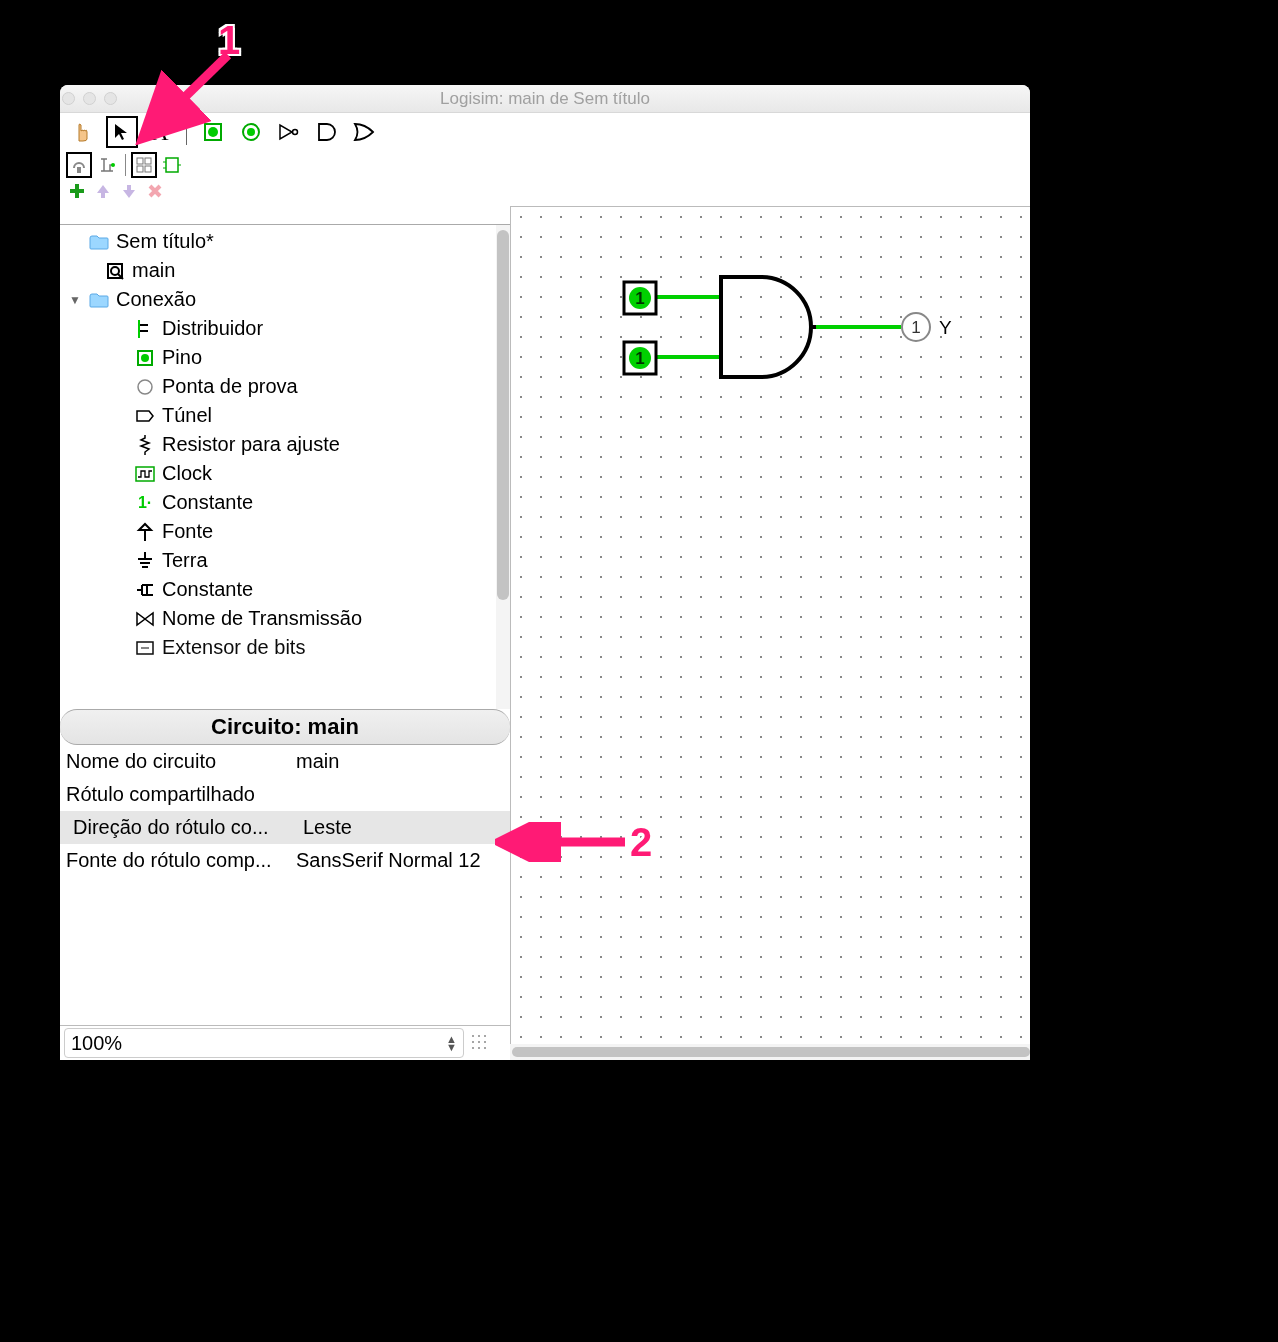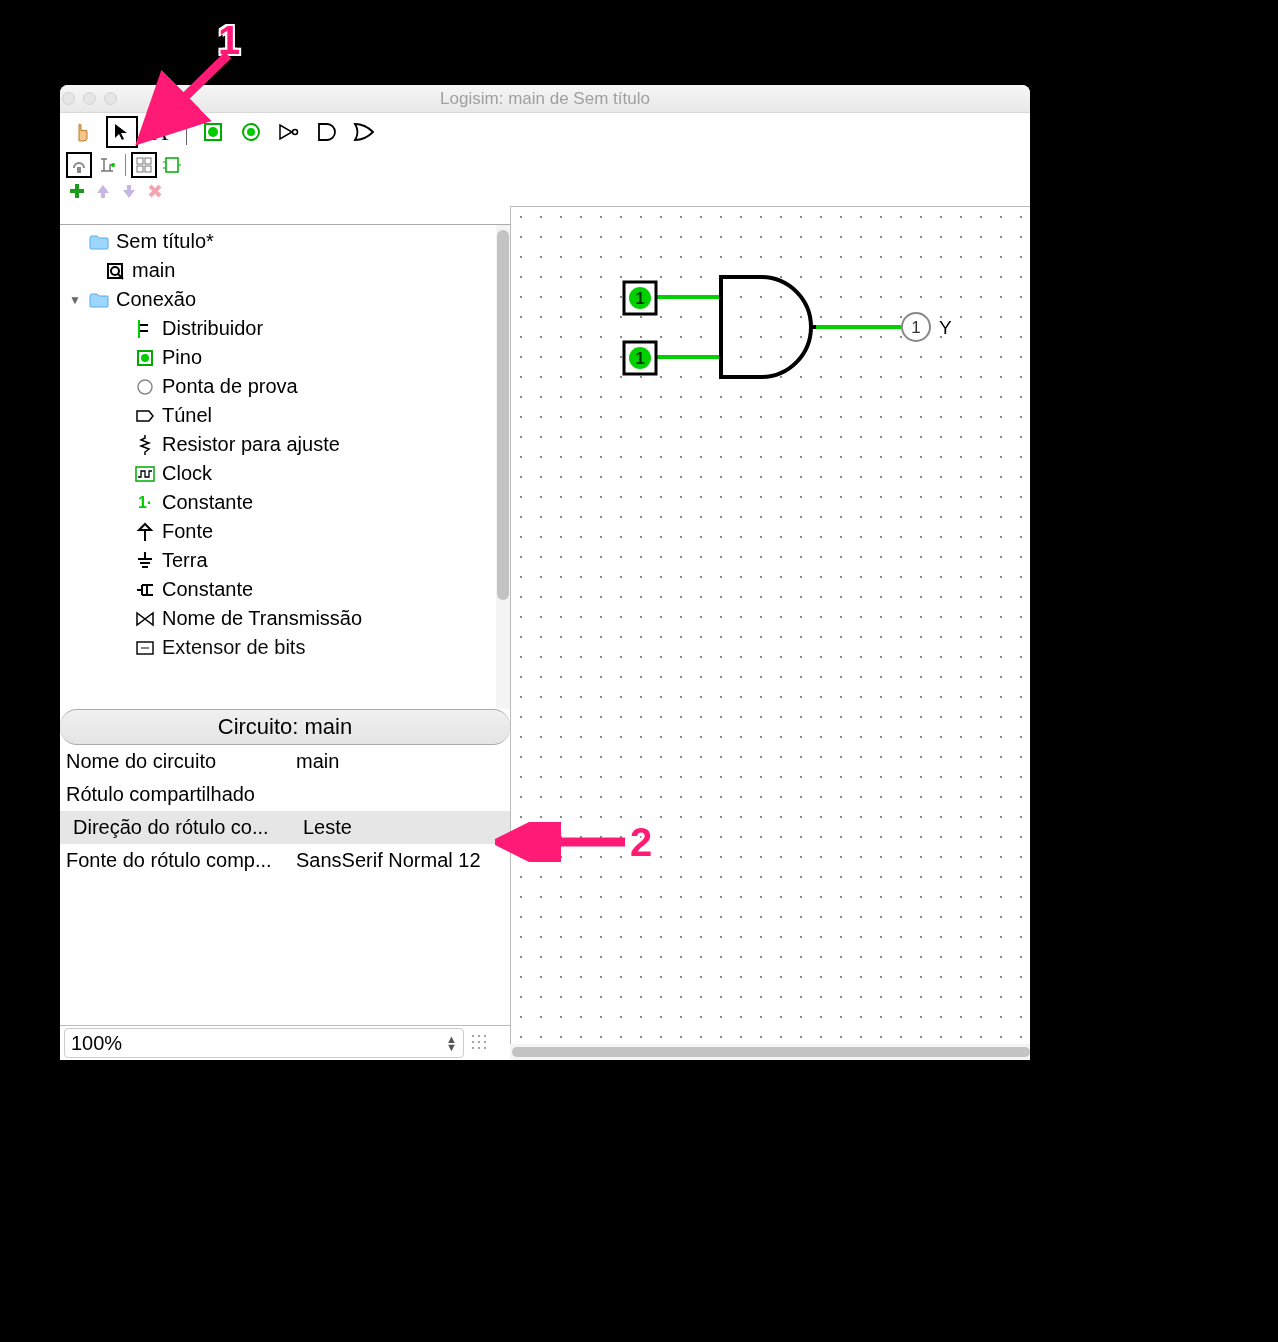--- a/index.html
+++ b/index.html
@@ -85,21 +85,21 @@
   }
   .titem {
     display:flex; align-items:center; gap:6px; padding: 3px 4px 3px 8px;
     white-space: nowrap;
   }
   .titem .disclosure { width:14px; text-align:center; color:#666; font-size:12px;}
   .titem .spacer { display:inline-block; }
   .titem .ticon { width:22px; height:22px; display:flex;align-items:center;justify-content:center;}
   .prophdr {
     background: linear-gradient(#f0f0f0,#e4e4e4);
-    text-align:center; font-weight:normal; font-size:22px;
+    text-align:center; font-weight:bold; font-size:22px;
     padding:4px 0; border-top:1px solid #aaa; border-bottom:1px solid #aaa;border-radius:17px;
   }
   .proptable { height:280px; overflow:hidden;}
   .prow { display:flex; font-size:20px; }
   .pcell-l { width: 230px; padding: 5px 6px; overflow:hidden; text-overflow:ellipsis; white-space:nowrap;}
   .pcell-r { flex:1; padding: 5px 6px; overflow:hidden; white-space:nowrap;}
   .prow.sel { background:#e6e6e6;padding-left:7px; }
   .zoomrow {
     display:flex; align-items:center; border-top:1px solid #bbb; padding:2px 4px;
   }

